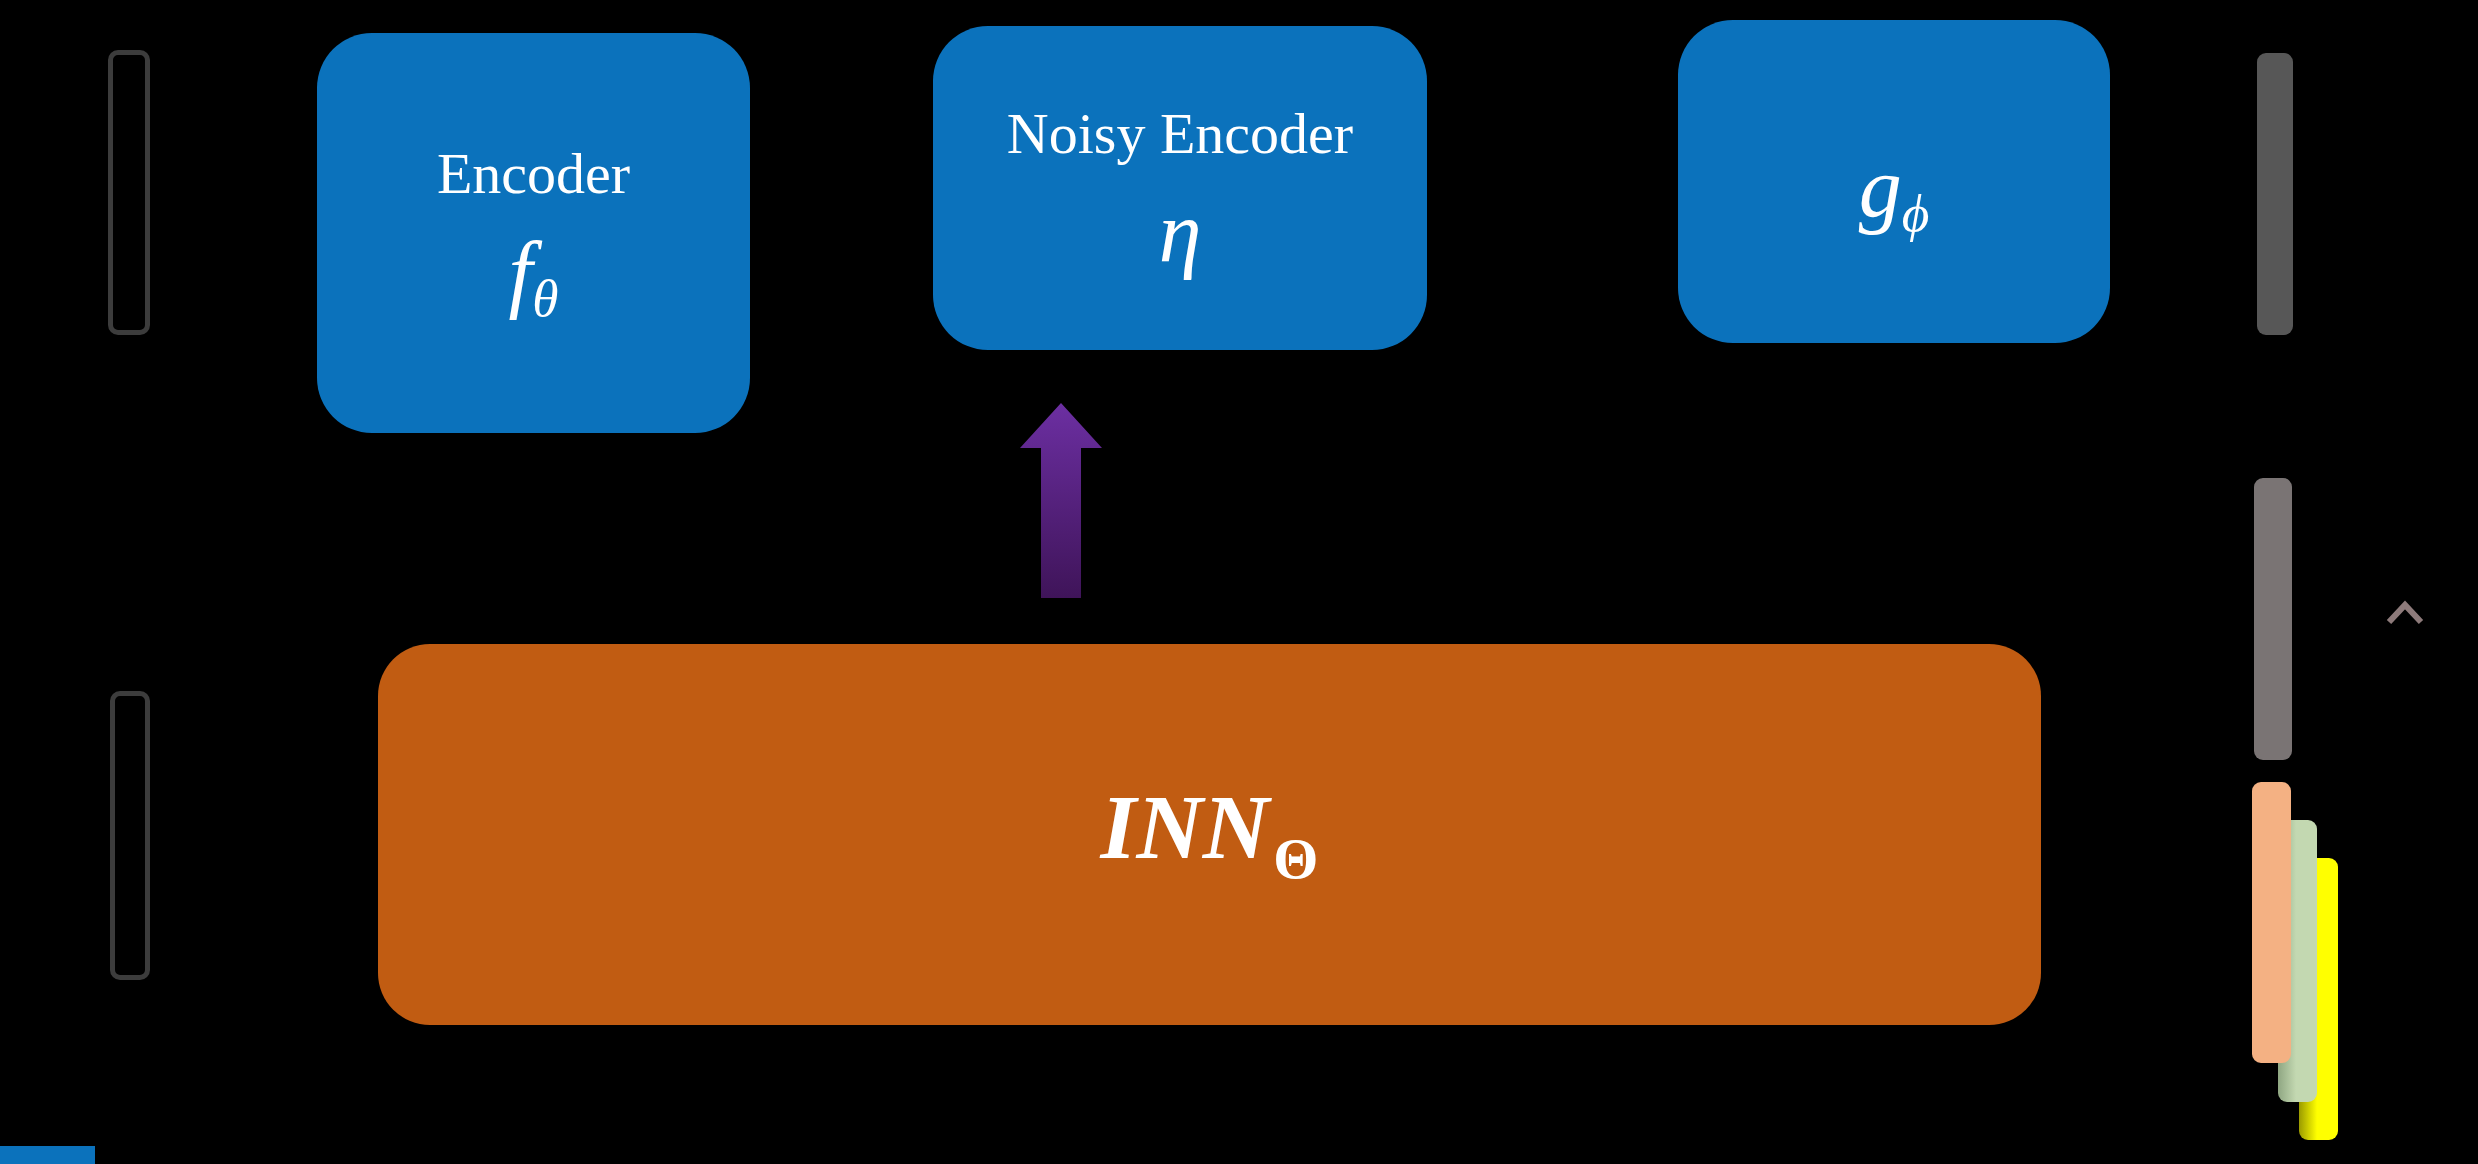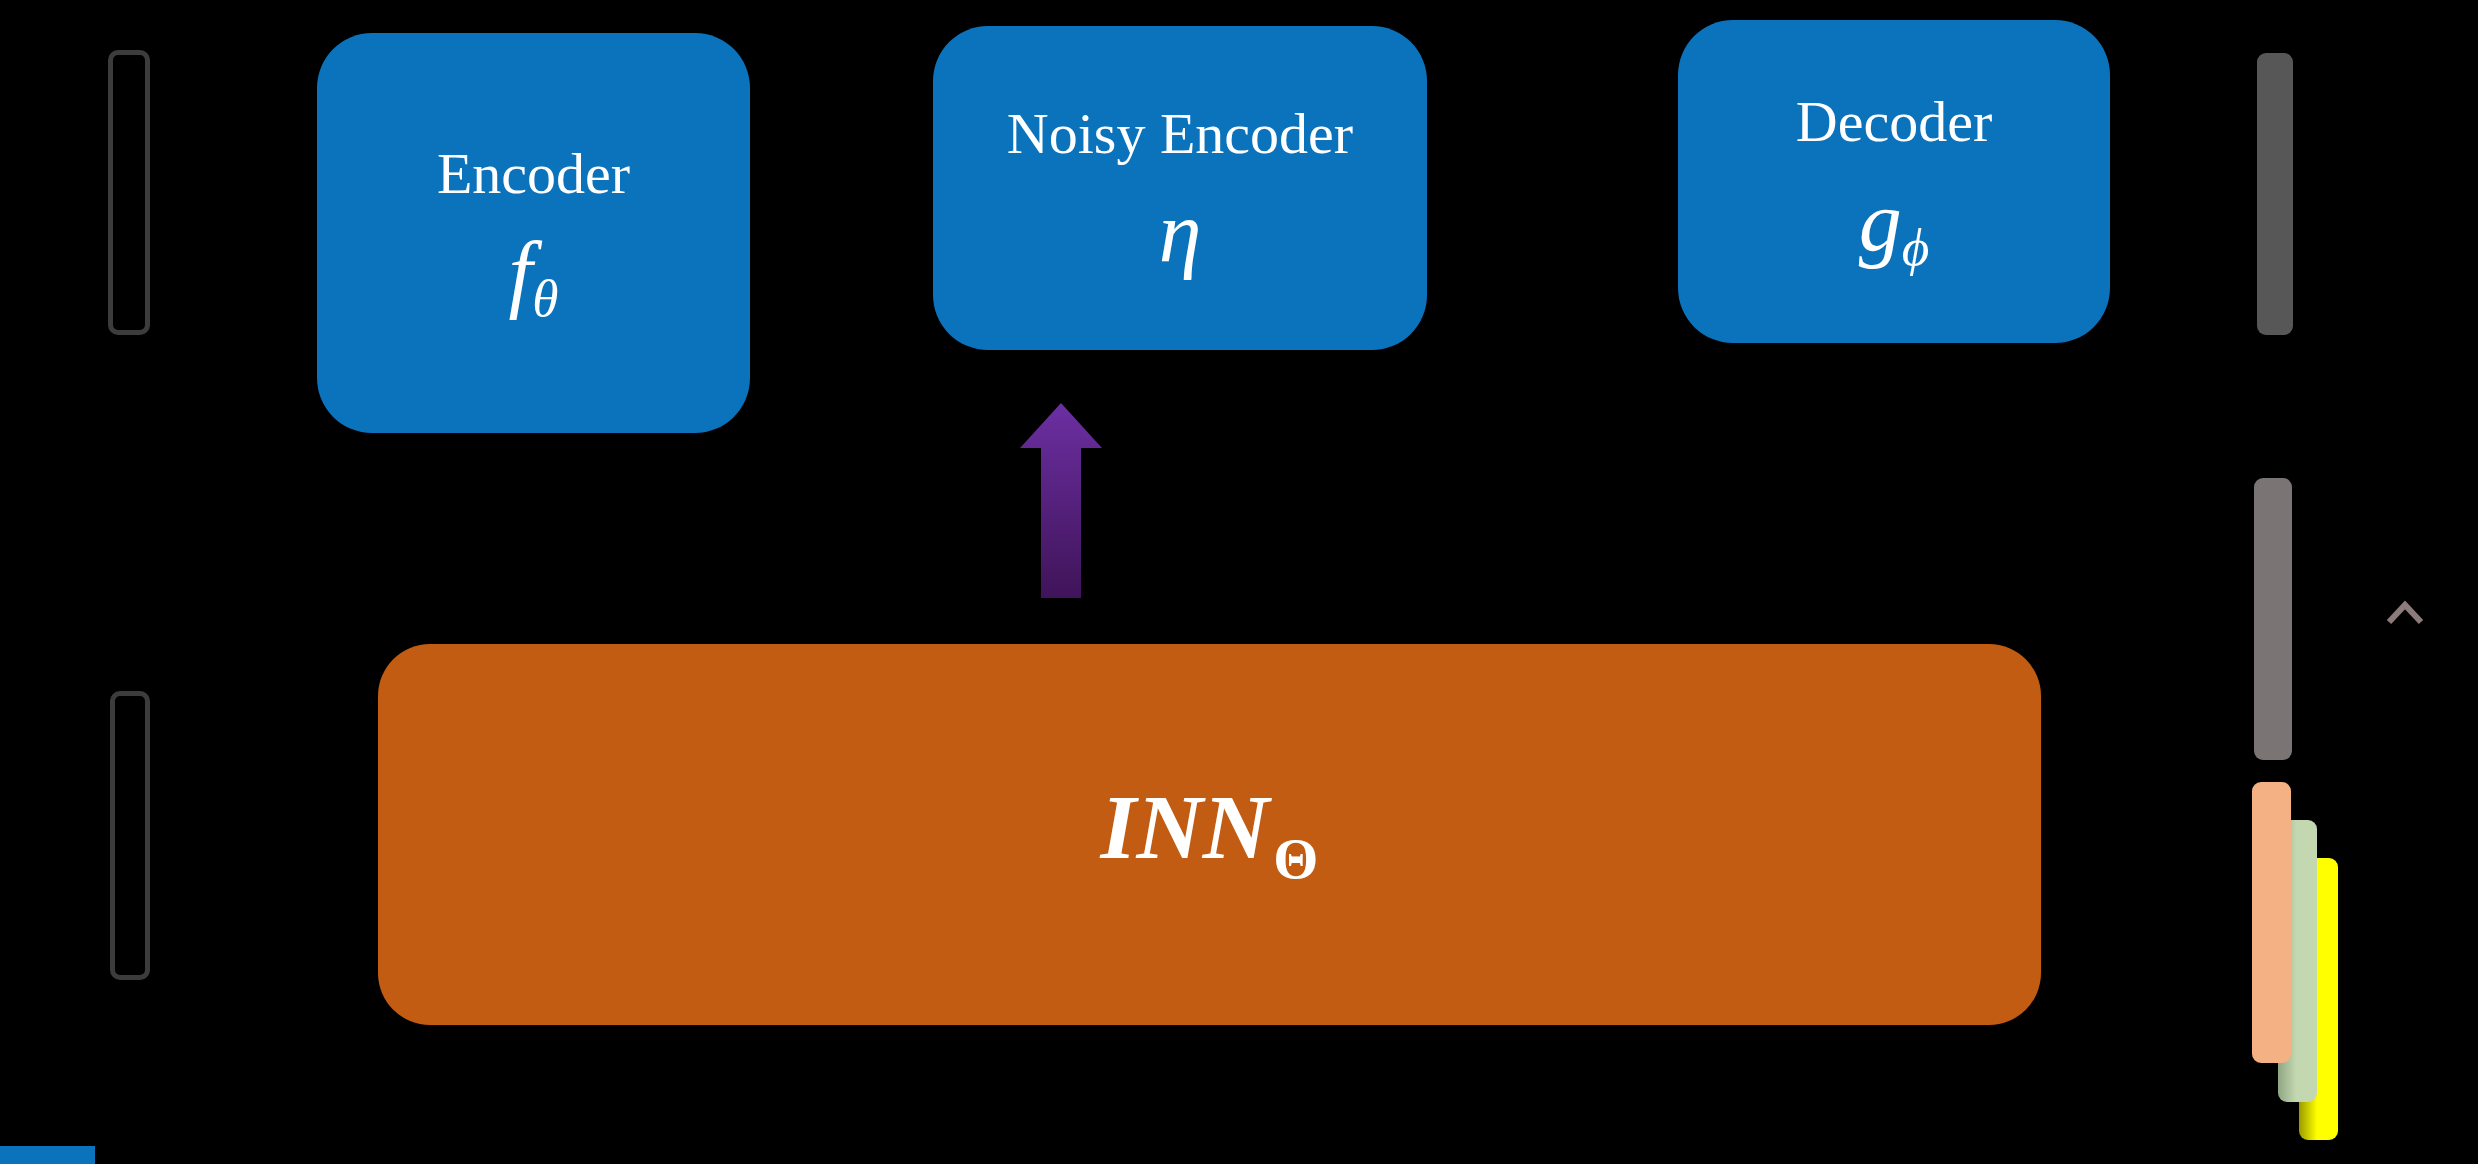--- a/index.html
+++ b/index.html
@@ -104,21 +104,20 @@
   <div class="title">Encoder</div>
   <div class="symbol"><span>f</span><span class="sub">θ</span></div>
 </div>
 
 <div class="abs node" id="noisy-box">
   <div class="title">Noisy Encoder</div>
   <div class="symbol"><span>η</span></div>
 </div>
 
 <div class="abs node" id="decoder-box">
-  <div class="title">Decoder</div>
   <div class="symbol"><span>g</span><span class="sub">ϕ</span></div>
 </div>
 
 <div class="abs" id="flow-arrow"></div>
 
 <div class="abs" id="inn-box">
   <div id="inn-label"><span>INN</span><span class="sub">Θ</span></div>
 </div>
 
 <div class="abs outline-rect" id="outline-top-left"></div>

